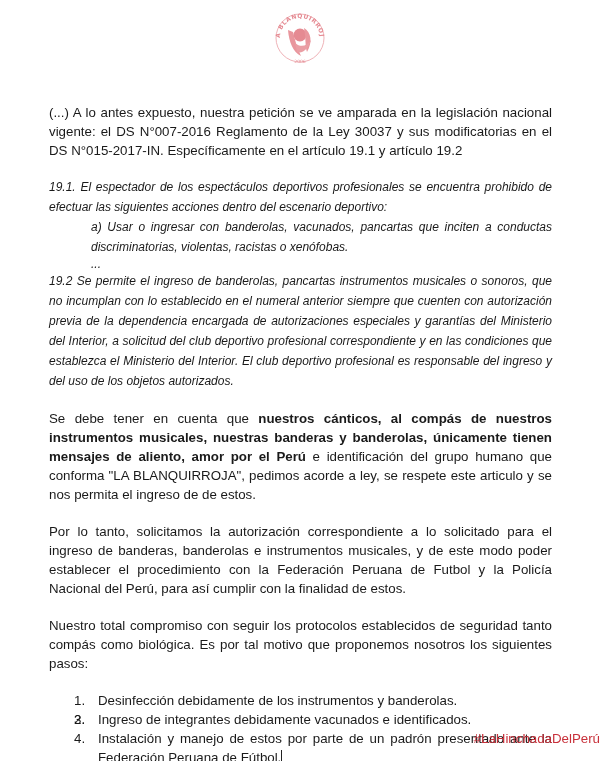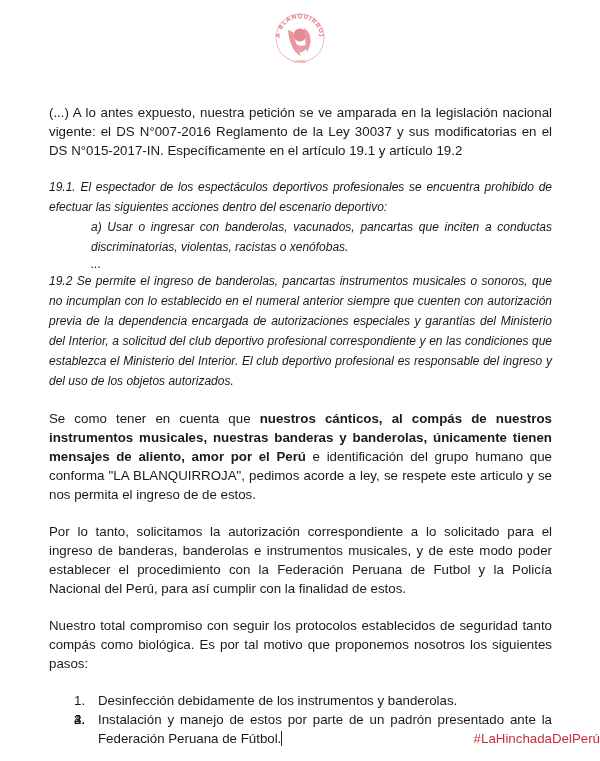--- a/index.html
+++ b/index.html
@@ -57,33 +57,33 @@
 
   <div class="gap-s"></div>
 
   <p class="quote">19.1. El espectador de los espectáculos deportivos profesionales se encuentra prohibido de efectuar las siguientes acciones dentro del escenario deportivo:</p>
   <p class="quote quote-sub">a) Usar o ingresar con banderolas, vacunados, pancartas que inciten a conductas discriminatorias, violentas, racistas o xenófobas.</p>
   <p class="quote ell">...</p>
   <p class="quote">19.2 Se permite el ingreso de banderolas, pancartas instrumentos musicales o sonoros, que no incumplan con lo establecido en el numeral anterior siempre que cuenten con autorización previa de la dependencia encargada de autorizaciones especiales y garantías del Ministerio del Interior, a solicitud del club deportivo profesional correspondiente y en las condiciones que establezca el Ministerio del Interior. El club deportivo profesional es responsable del ingreso y del uso de los objetos autorizados.</p>
 
   <div class="gap-m"></div>
 
-  <p class="para"><span>Se como tener en cuenta que </span><b>nuestros cánticos, al compás de nuestros instrumentos musicales, nuestras banderas y banderolas, únicamente tienen mensajes de aliento, amor por el Perú</b><span> e identificación del grupo humano que conforma "LA BLANQUIRROJA", pedimos acorde a ley, se respete este articulo y se nos permita el ingreso de de estos.</span></p>
+  <p class="para"><span>Se debe tener en cuenta que </span><b>nuestros cánticos, al compás de nuestros instrumentos musicales, nuestras banderas y banderolas, únicamente tienen mensajes de aliento, amor por el Perú</b><span> e identificación del grupo humano que conforma "LA BLANQUIRROJA", pedimos acorde a ley, se respete este articulo y se nos permita el ingreso de de estos.</span></p>
 
   <div class="gap-m"></div>
 
   <p class="para">Por lo tanto, solicitamos la autorización correspondiente a lo solicitado para el ingreso de banderas, banderolas e instrumentos musicales, y de este modo poder establecer el procedimiento con la Federación Peruana de Futbol y la Policía Nacional del Perú, para así cumplir con la finalidad de estos.</p>
 
   <div class="gap-m"></div>
 
   <p class="para">Nuestro total compromiso con seguir los protocolos establecidos de seguridad tanto compás como biológica. Es por tal motivo que proponemos nosotros los siguientes pasos:</p>
 
   <div class="gap-m"></div>
 
   <ol class="steps">
     <li><span class="num">1.</span><span>Desinfección debidamente de los instrumentos y banderolas.</span></li>
     <li><span class="num">2.</span></li>
-    <li><span class="num">3.</span></li>
+    <li><span class="num">3.</span><span>Ingreso de integrantes debidamente vacunados e identificados.</span></li>
     <li><span class="num">4.</span><span>Instalación y manejo de estos por parte de un padrón presentado ante la Federación Peruana de Fútbol.</span><span class="cursor"></span></li>
   </ol>
 </div>
 
 <div class="hashtag">#LaHinchadaDelPerú</div>
 
 </body></html>

